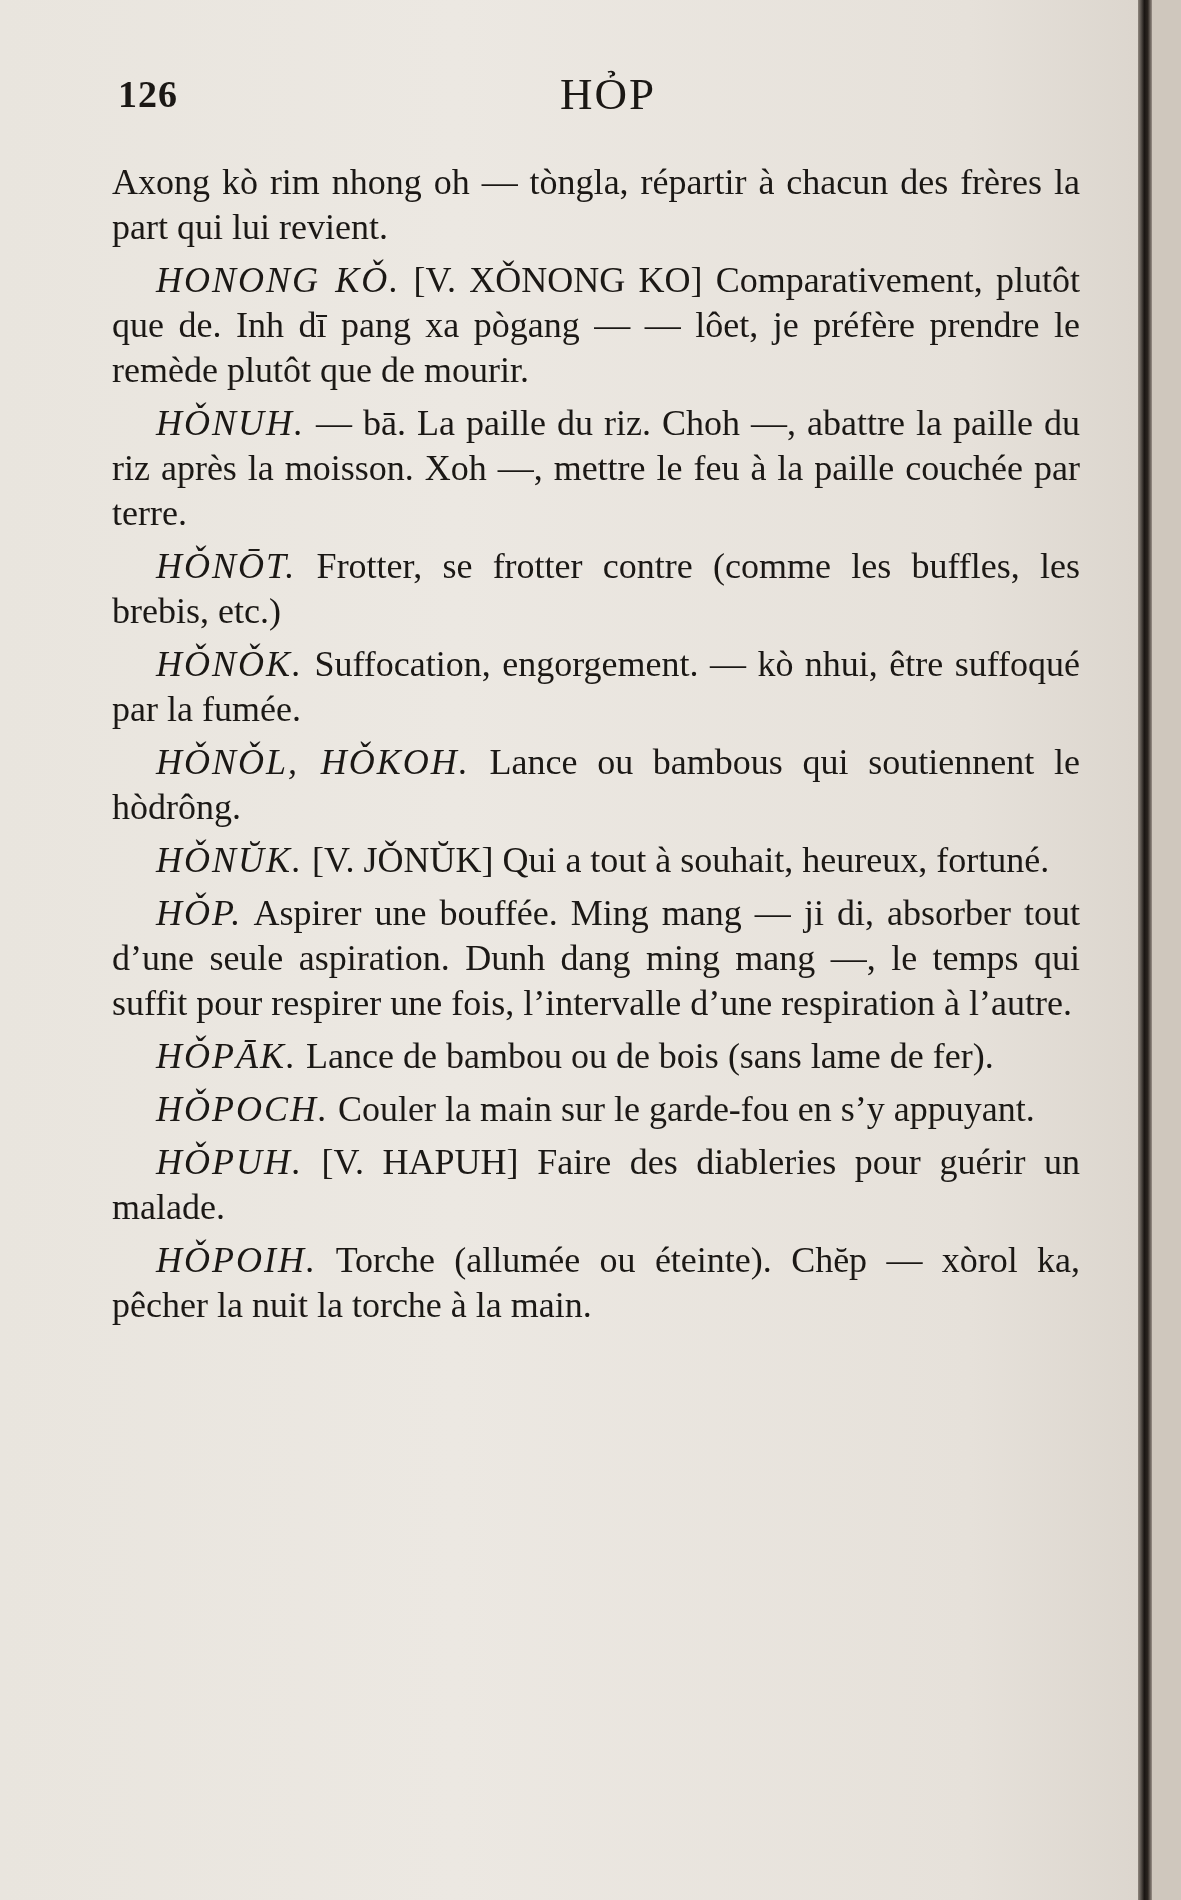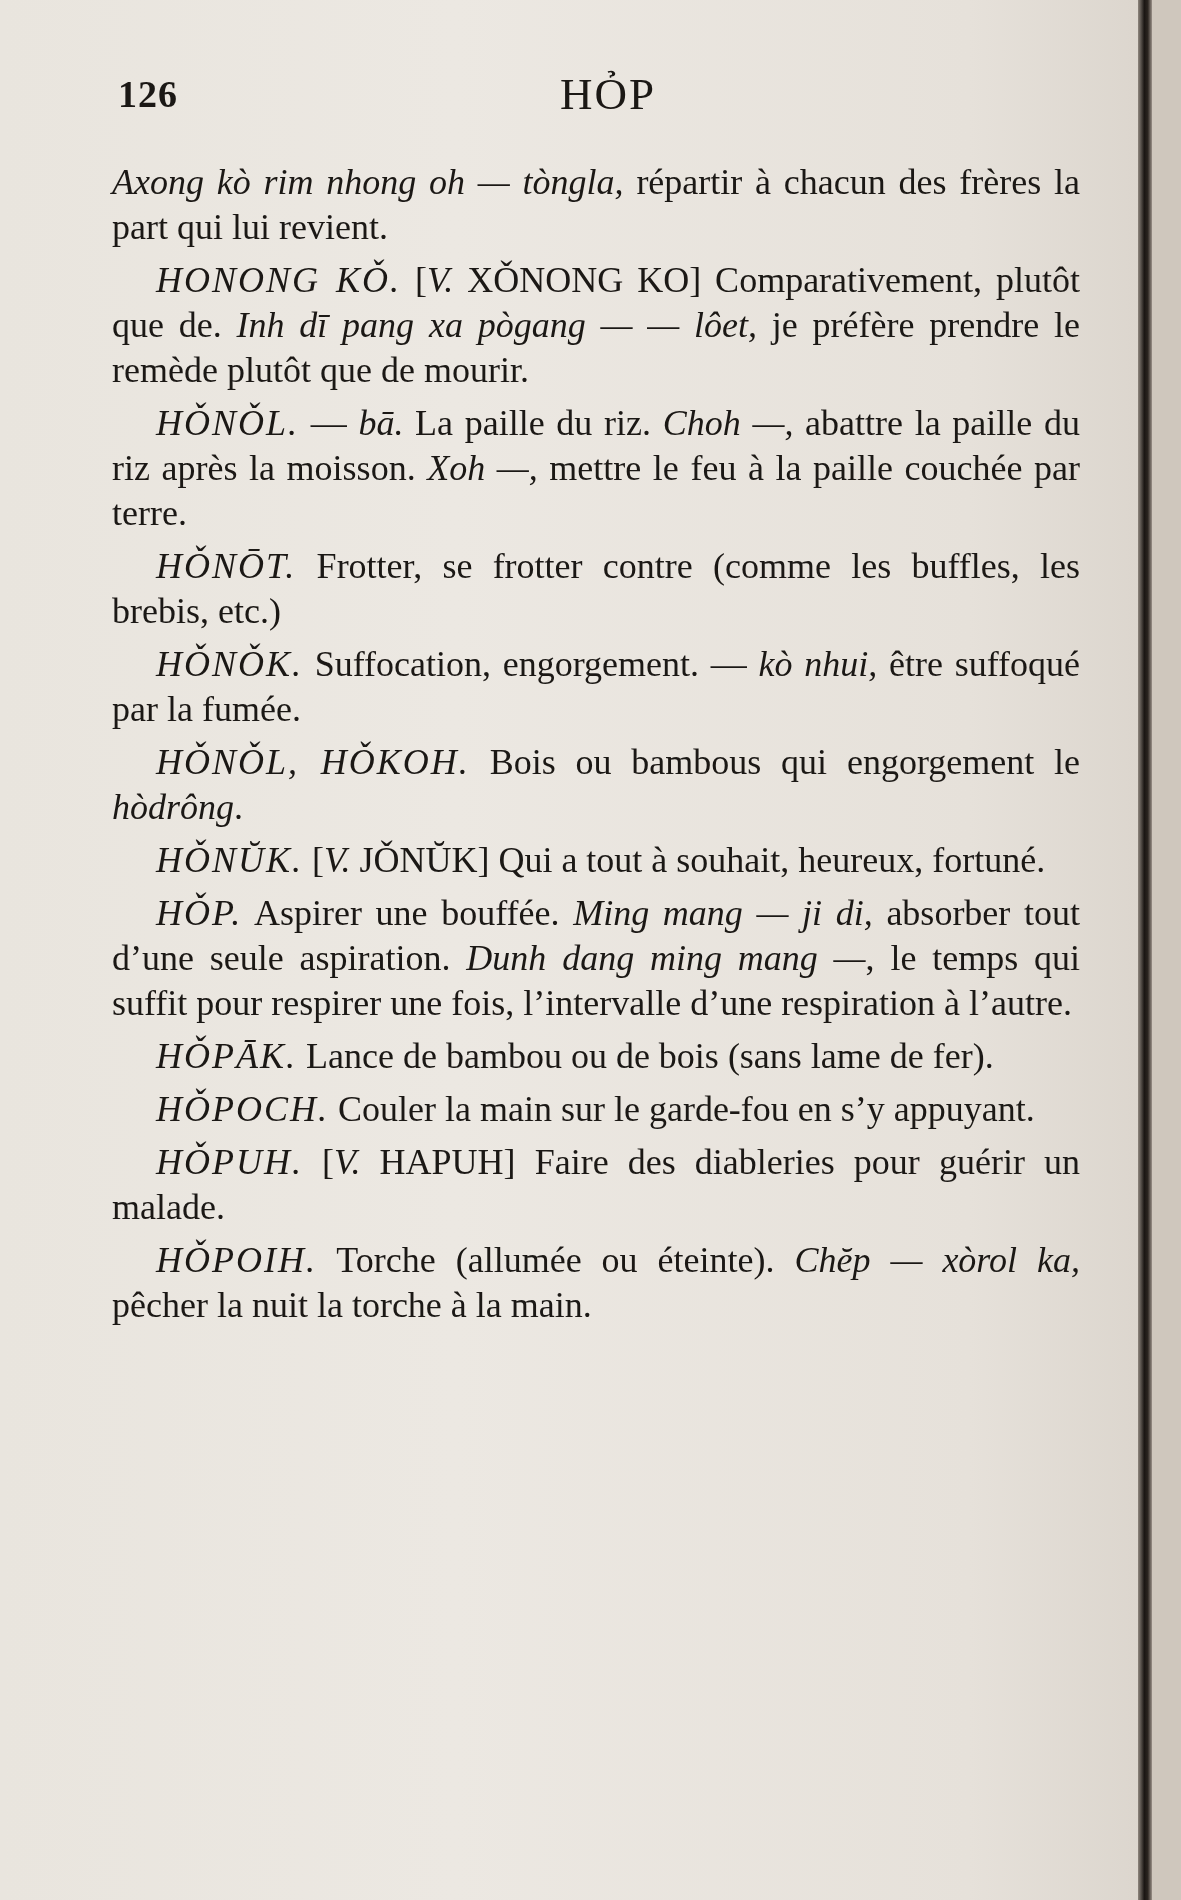--- a/index.html
+++ b/index.html
@@ -33,37 +33,37 @@
     font-size: 45px; letter-spacing: 2px;
   }
   .body-text {
     position: absolute; left: 112px; top: 160px; width: 968px;
     font-size: 36px; line-height: 45px;
     text-align: justify;
   }
   .para { margin: 0 0 8px 0; text-indent: 44px; }
   .para.cont { text-indent: 0; }
   .hw { letter-spacing: 2px; font-style: italic; }
-  i, .it { font-style: italic; }
+  i, .it { }
 </style>
 </head>
 <body>
 
 <div class="page">
   <div class="running-head">
     <span class="page-number">126</span>
     <span class="head-word">HỎP</span>
   </div>
   <div class="body-text" id="body-text">
       <p class="para cont"><span class="it">Axong kò rim nhong oh — tòngla,</span><span> répartir à chacun des frères la part qui lui revient.</span></p>
       <p class="para"><span class="hw">HONONG KǑ.</span><span>  [</span><span class="it">V.</span><span> XǑNONG KO] Comparativement, plutôt que de. </span><span class="it">Inh dī pang xa pògang — — lôet,</span><span> je préfère prendre le remède plutôt que de mourir.</span></p>
-      <p class="para"><span class="hw">HǑNǑL.</span><span>  — </span><span class="it">bā.</span><span> La paille du riz. </span><span class="it">Choh —,</span><span> abattre la paille du riz après la moisson. </span><span class="it">Xoh —,</span><span> mettre le feu à la paille couchée par terre.</span></p>
+      <p class="para"><span class="hw">HǑNUH.</span><span>  — </span><span class="it">bā.</span><span> La paille du riz. </span><span class="it">Choh —,</span><span> abattre la paille du riz après la moisson. </span><span class="it">Xoh —,</span><span> mettre le feu à la paille couchée par terre.</span></p>
       <p class="para"><span class="hw">HǑNŌT.</span><span>  Frotter, se frotter contre (comme les buffles, les brebis, etc.)</span></p>
       <p class="para"><span class="hw">HǑNǑK.</span><span>  Suffocation, engorgement. — </span><span class="it">kò nhui,</span><span> être suffoqué par la fumée.</span></p>
-      <p class="para"><span class="hw">HǑNǑL, HǑKOH.</span><span>  Bois ou bambous qui engorgement le </span><span class="it">hòdrông</span><span>.</span></p>
+      <p class="para"><span class="hw">HǑNǑL, HǑKOH.</span><span>  Lance ou bambous qui soutiennent le </span><span class="it">hòdrông</span><span>.</span></p>
       <p class="para"><span class="hw">HǑNŬK.</span><span>  [</span><span class="it">V.</span><span> JǑNŬK] Qui a tout à souhait, heureux, fortuné.</span></p>
       <p class="para"><span class="hw">HǑP.</span><span>  Aspirer une bouffée. </span><span class="it">Ming mang — ji di,</span><span> absorber tout d’une seule aspiration. </span><span class="it">Dunh dang ming mang —</span><span>, le temps qui suffit pour respirer une fois, l’intervalle d’une respiration à l’autre.</span></p>
       <p class="para"><span class="hw">HǑPĀK.</span><span>  Lance de bambou ou de bois (sans lame de fer).</span></p>
       <p class="para"><span class="hw">HǑPOCH.</span><span>  Couler la main sur le garde-fou en s’y appuyant.</span></p>
       <p class="para"><span class="hw">HǑPUH.</span><span>  [</span><span class="it">V.</span><span> HAPUH] Faire des diableries pour guérir un malade.</span></p>
       <p class="para"><span class="hw">HǑPOIH.</span><span>  Torche (allumée ou éteinte). </span><span class="it">Chĕp — xòrol ka,</span><span> pêcher la nuit la torche à la main.</span></p>
     </div>
 </div>
 <div class="binding"></div>
 <div class="next-page"></div>

